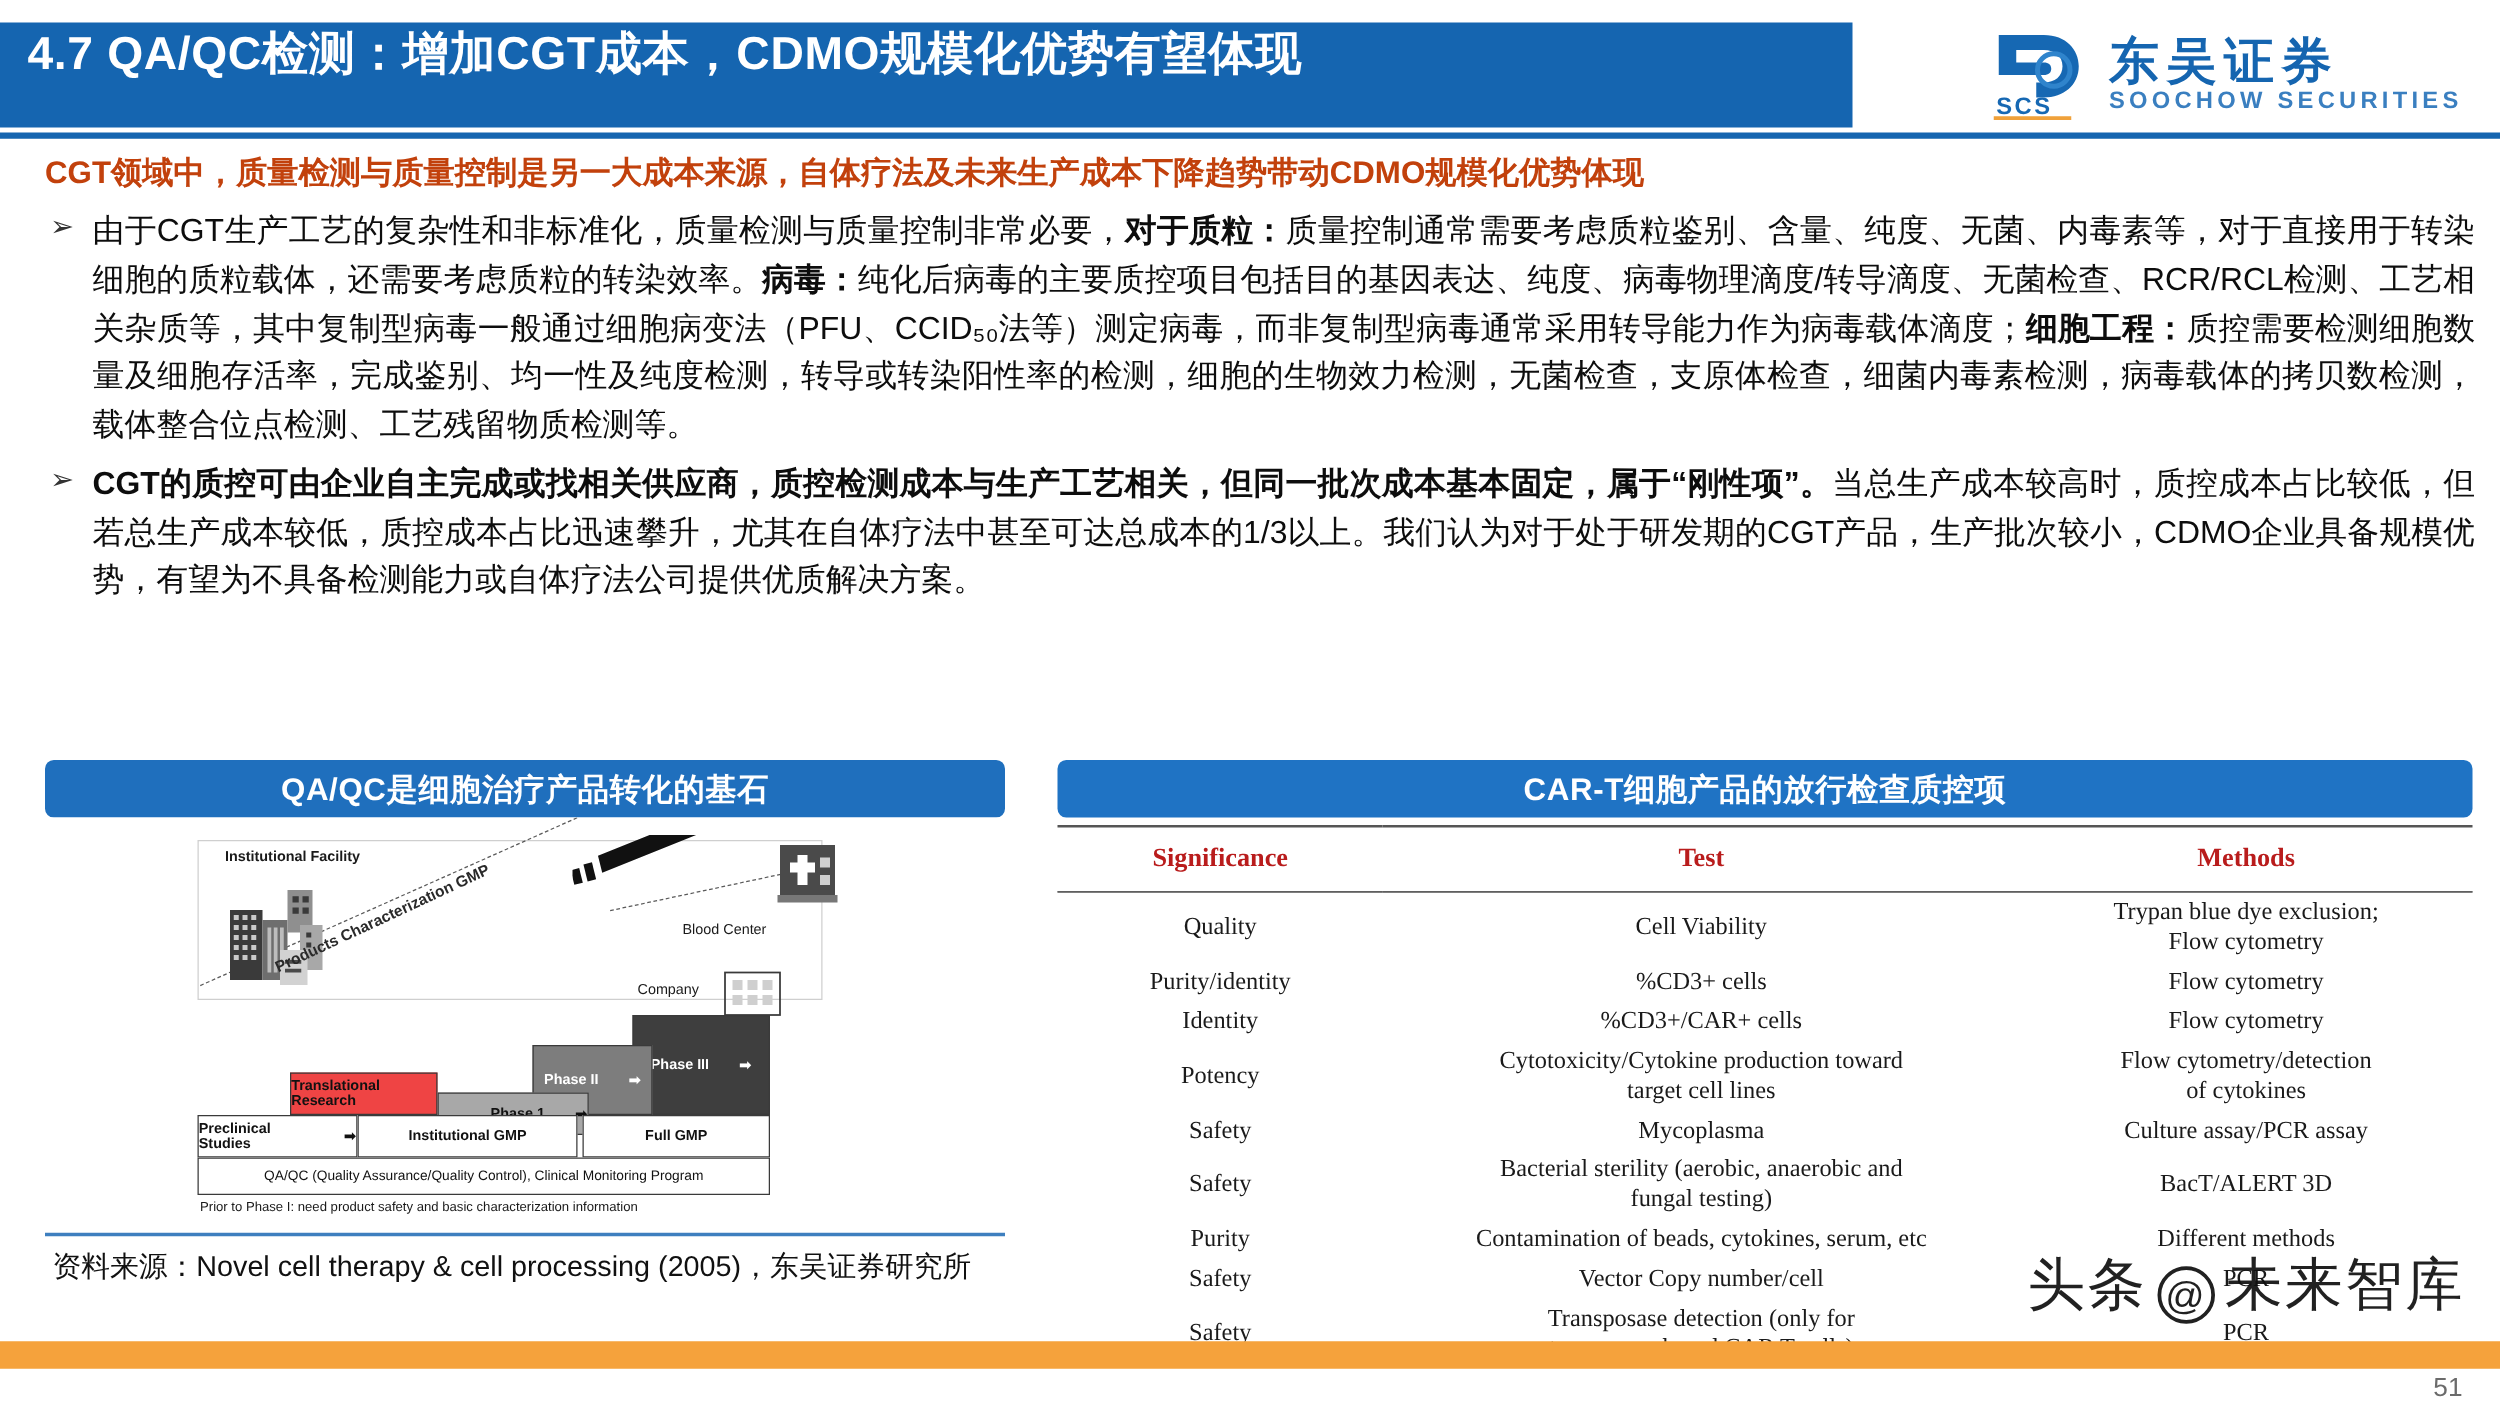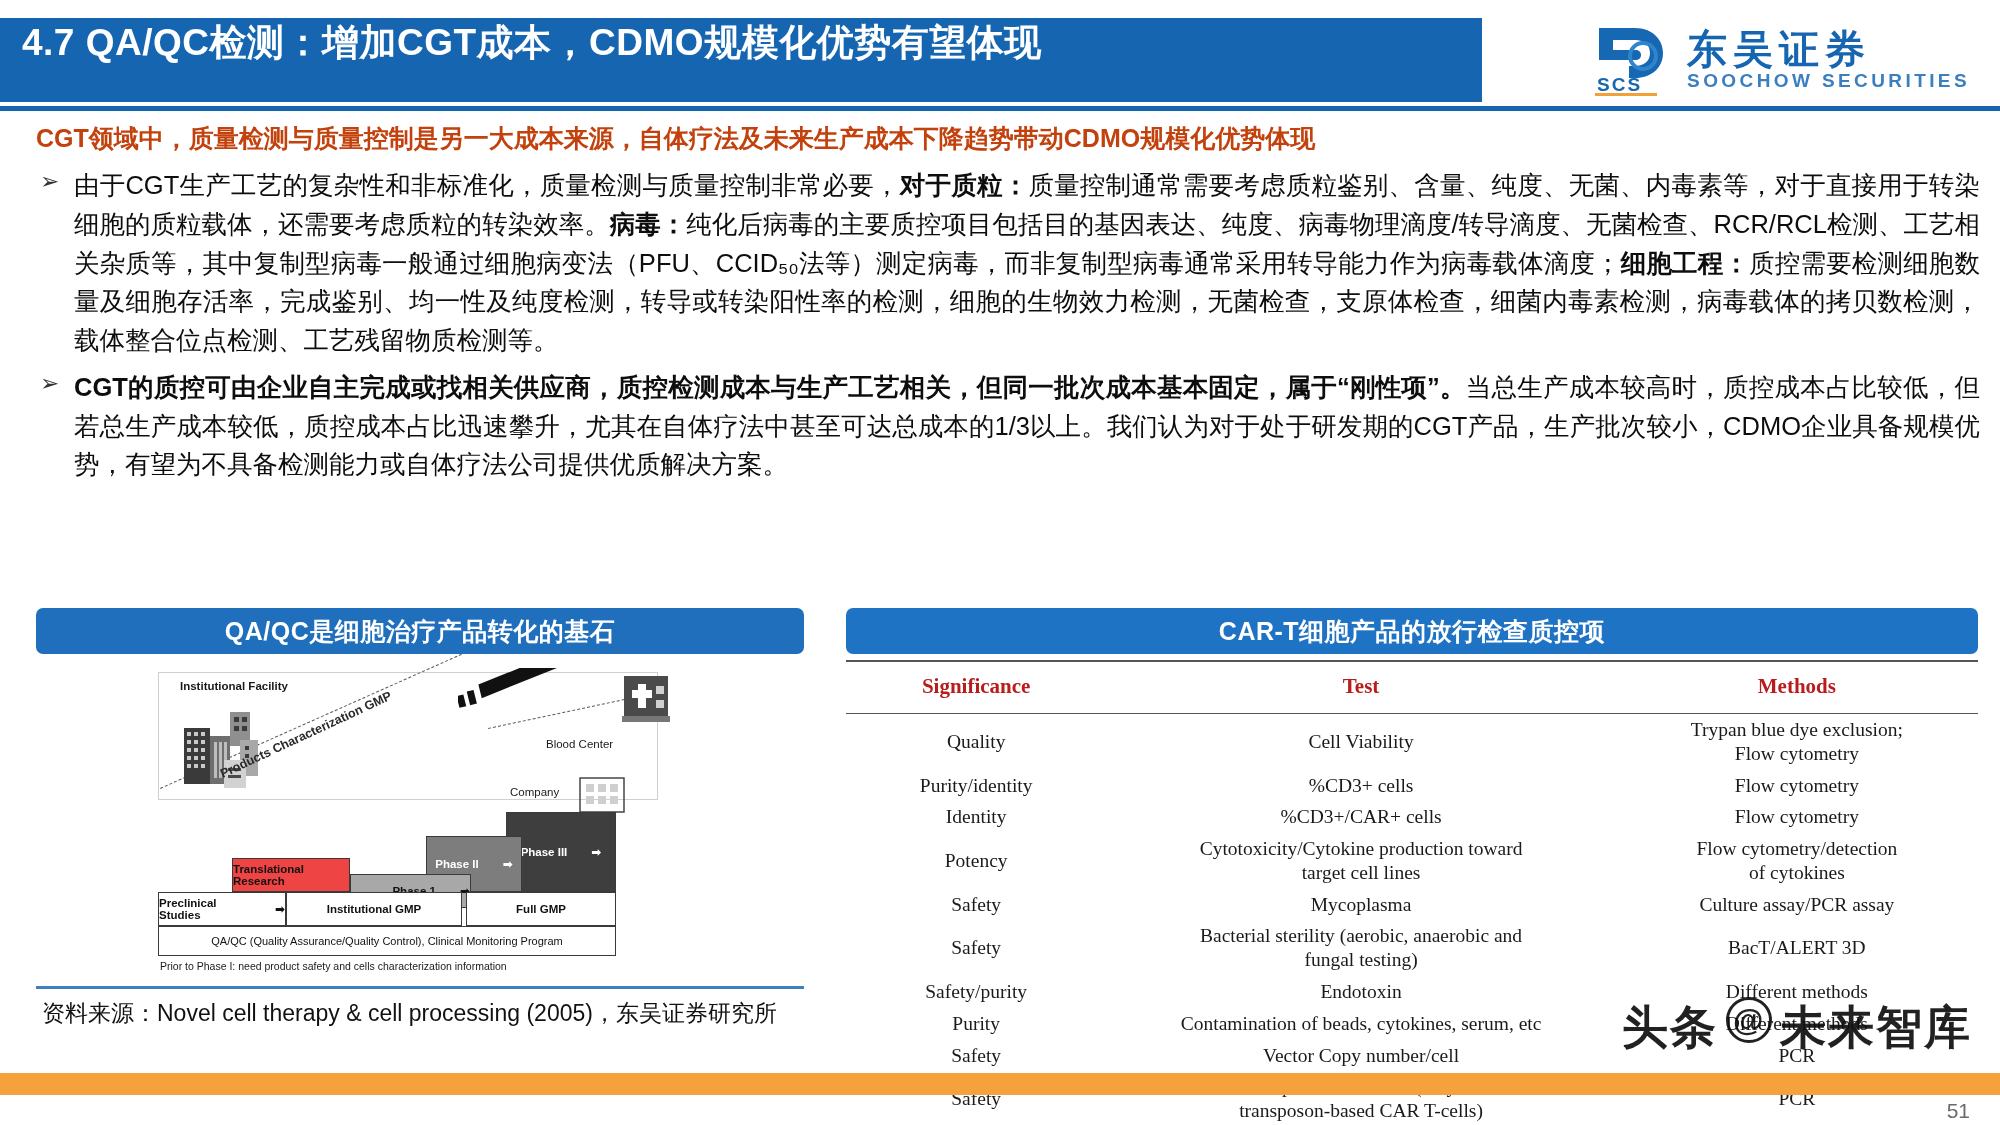--- a/index.html
+++ b/index.html
@@ -153,22 +153,22 @@
   }
   .qtable thead tr.top-rule th { border-top: 2.5px solid #555; }
   .qtable thead tr.hdr th { border-bottom: 1.6px solid #555; }
   .col-sig { width: 23%; }
   .col-test { width: 45%; }
   .col-meth { width: 32%; }
 
   
   .watermark {
     position: absolute; right: 28px; bottom: 66px;
-    display: flex; align-items: flex-start; gap: 8px;
-    font-size: 46px; font-weight: bold; color: #0f0f0f;
+    display: flex; align-items: flex-end; gap: 8px;
+    font-size: 46px; font-weight: normal; color: #0f0f0f;
     opacity: 0.92; letter-spacing: 2px; pointer-events: none;
   }
   .wm-at {
     display: inline-flex; align-items: center; justify-content: center;
     width: 46px; height: 46px; border: 3.5px solid #0f0f0f; border-radius: 50%;
     font-size: 31px; line-height: 1;
   }
 
   
   .footer-bar {
@@ -330,21 +330,21 @@
             </div>
             <div class="ph ph-igmp">
               <span>Institutional GMP</span>
             </div>
             <div class="ph ph-full">
               <span>Full GMP</span>
             </div>
             <div class="ph ph-qaqc">
               <span>QA/QC (Quality Assurance/Quality Control), Clinical Monitoring Program</span>
             </div>
-            <div class="caption-prior">Prior to Phase I: need product safety and cells characterization information</div>
+            <div class="caption-prior">Prior to Phase I: need product safety and basic characterization information</div>
           </div>
 
         </div>
       </div>
 
       <div class="src-rule"></div>
       <div class="src-text">资料来源：Novel cell therapy &amp; cell processing (2005)，东吴证券研究所</div>
     </div>
   </div>
 
@@ -387,25 +387,20 @@
               <td>Safety</td>
               <td>Mycoplasma</td>
               <td>Culture assay/PCR assay</td>
             </tr>
             <tr>
               <td>Safety</td>
               <td>Bacterial sterility (aerobic, anaerobic and<br>fungal testing)</td>
               <td>BacT/ALERT 3D</td>
             </tr>
             <tr>
-              <td>Safety/purity</td>
-              <td>Endotoxin</td>
-              <td>Different methods</td>
-            </tr>
-            <tr>
               <td>Purity</td>
               <td>Contamination of beads, cytokines, serum, etc</td>
               <td>Different methods</td>
             </tr>
             <tr>
               <td>Safety</td>
               <td>Vector Copy number/cell</td>
               <td>PCR</td>
             </tr>
             <tr>

